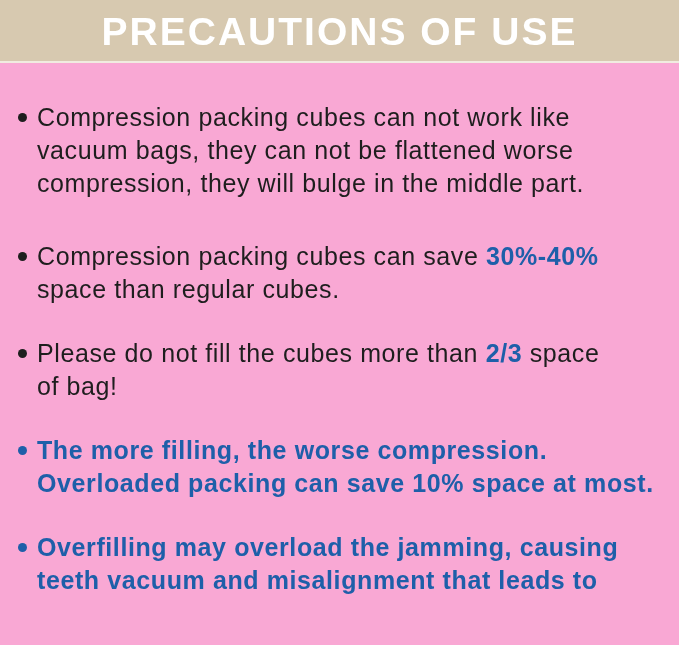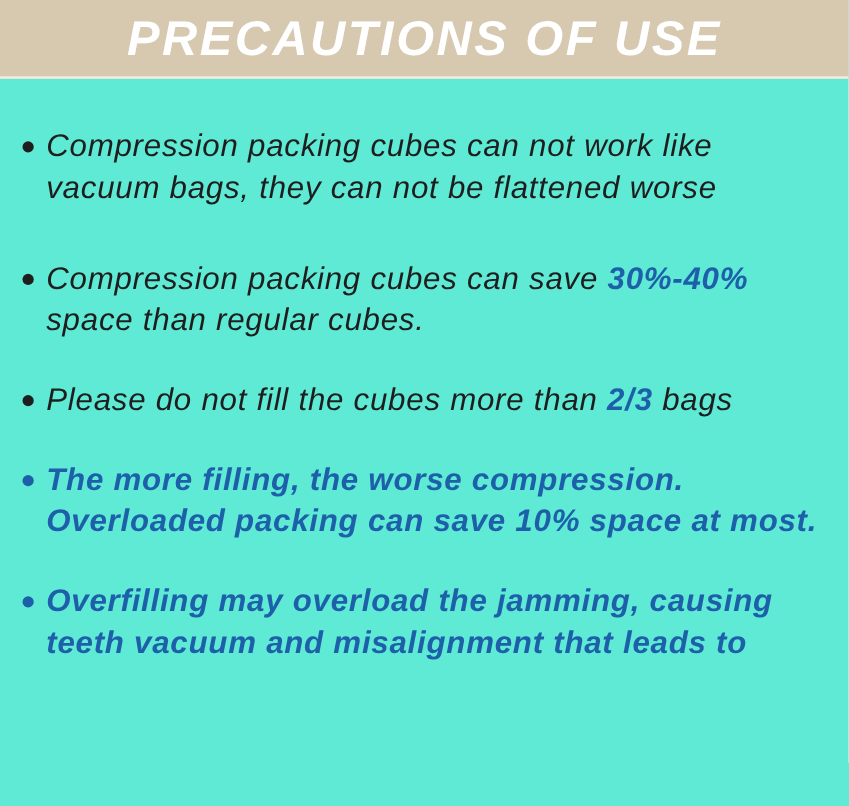--- a/index.html
+++ b/index.html
@@ -4,24 +4,23 @@
 <style>
   html, body {
     margin: 0;
     padding: 0;
     background: #ffffff;
   }
   .page {
     position: relative;
     width: 679px;
     height: 645px;
-    background: #5eead4;
+    background: #f9a8d4;
     overflow: hidden;
     font-family: "Liberation Sans", sans-serif;
-    font-style: italic;
   }
   .banner {
     width: 100%;
     height: 63px;
     background: #d7c9b0;
     display: flex;
     align-items: center;
     justify-content: center;
     border-bottom: 2px solid #f1ece0;
     box-sizing: border-box;
@@ -77,20 +76,20 @@
 </style>
 </head>
 <body>
 
 <div class="page">
   <div class="banner">
     <h1>PRECAUTIONS OF USE</h1>
   </div>
   <div class="content">
     <ul class="precautions" id="precautions-list">
-        <li class=""><span>Compression packing cubes can not work like</span><br><span>vacuum bags, they can not be flattened worse</span><br></li>
+        <li class=""><span>Compression packing cubes can not work like</span><br><span>vacuum bags, they can not be flattened worse</span><br><span>compression, they will bulge in the middle part.</span></li>
         <li class=""><span>Compression packing cubes can save </span><span class="hl">30%-40%</span><br><span>space than regular cubes.</span></li>
-        <li class=""><span>Please do not fill the cubes more than </span><span class="hl">2/3</span><span> bags</span><br></li>
+        <li class=""><span>Please do not fill the cubes more than </span><span class="hl">2/3</span><span> space</span><br><span>of bag!</span></li>
         <li class="blue"><span>The more filling, the worse compression.</span><br><span>Overloaded packing can save 10% space at most.</span></li>
         <li class="blue"><span>Overfilling may overload the jamming, causing</span><br><span>teeth vacuum and misalignment that leads to</span><br></li>
       </ul>
   </div>
 </div>
 
 </body></html>

